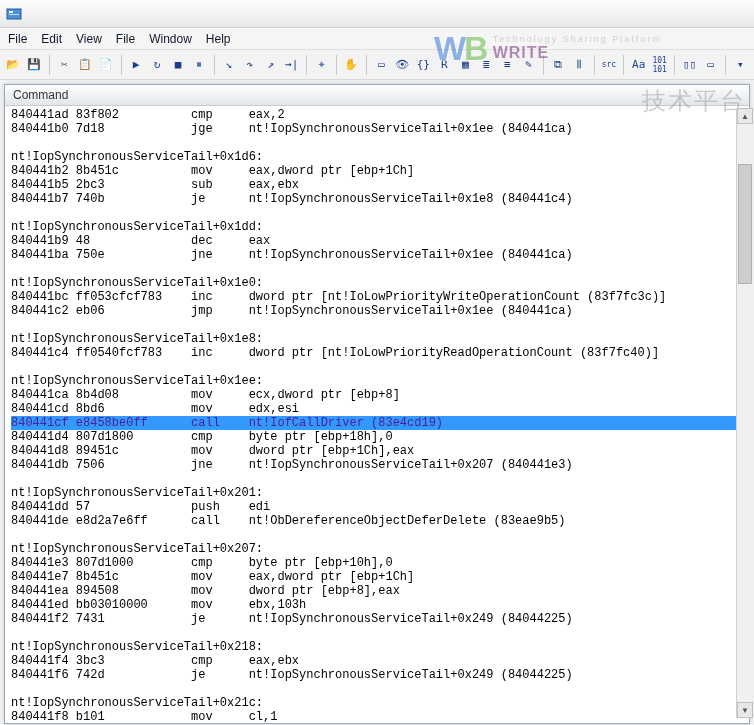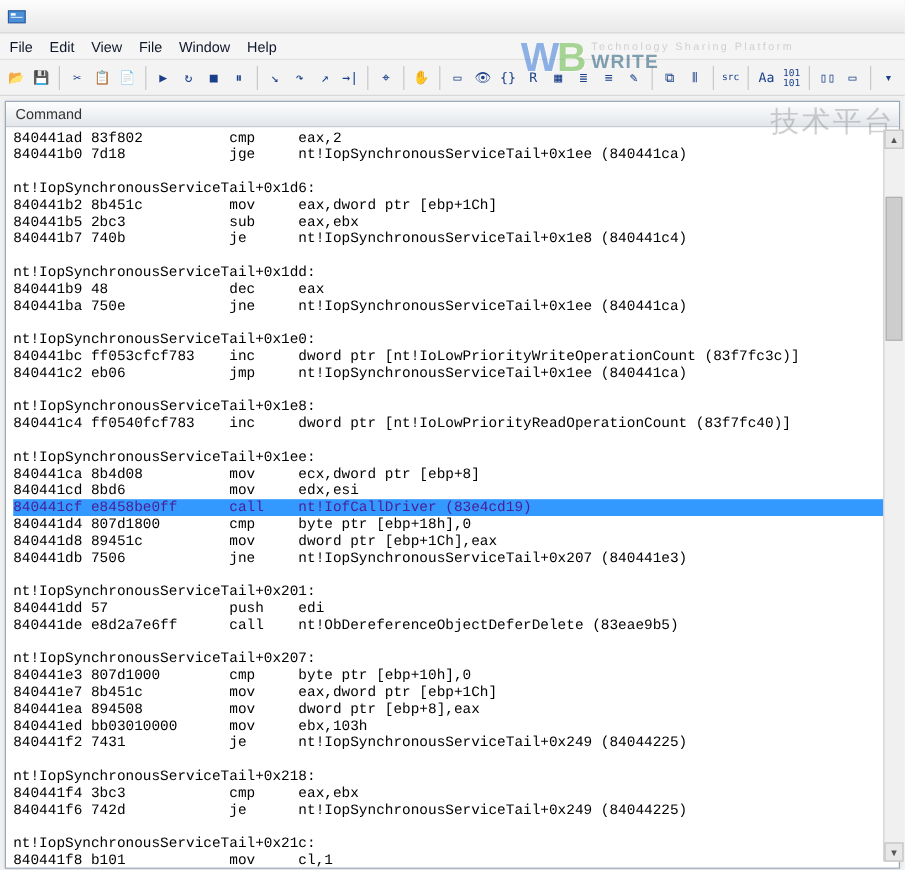--- a/index.html
+++ b/index.html
@@ -121,21 +121,21 @@
   }
   .wm-w { color: #2a6fd6; text-shadow: 1px 1px 0 #fff; }
   .wm-b { color: #59b536; text-shadow: 1px 1px 0 #fff; }
   .wm-text {
     display: flex; flex-direction: column;
     font-size: 10px;
     color: #888;
     letter-spacing: 2px;
   }
   .wm-sub1 { color: #aaa; font-size: 9px; }
-  .wm-sub2 { color: #0c4a6e; font-weight: bold; font-size: 16px; letter-spacing: 1px;}
+  .wm-sub2 { color: #701a75; font-weight: bold; font-size: 16px; letter-spacing: 1px;}
   .wm-plat { position:absolute; top:40px; right:8px; font-size:24px; color:rgba(120,120,120,0.35); letter-spacing:2px; font-weight:400;margin-top:45px;}
   .scrollbar-v {
     position: absolute;
     right: 2px;
     top: 108px;
     width: 16px;
     height: 610px;
     background: #f0f0f0;
     border-left: 1px solid #d0d0d0;
   }

